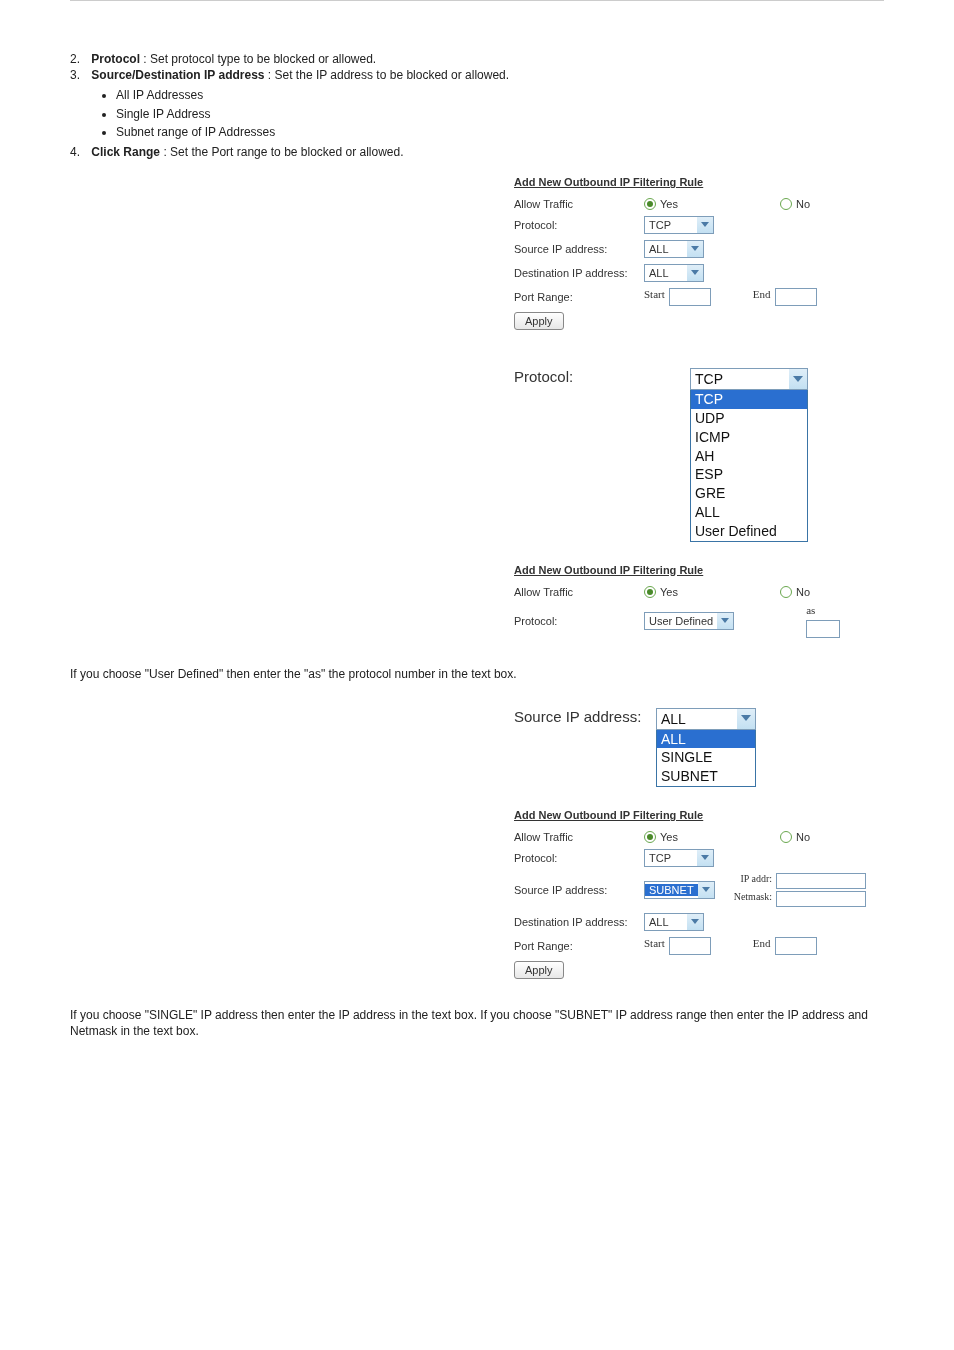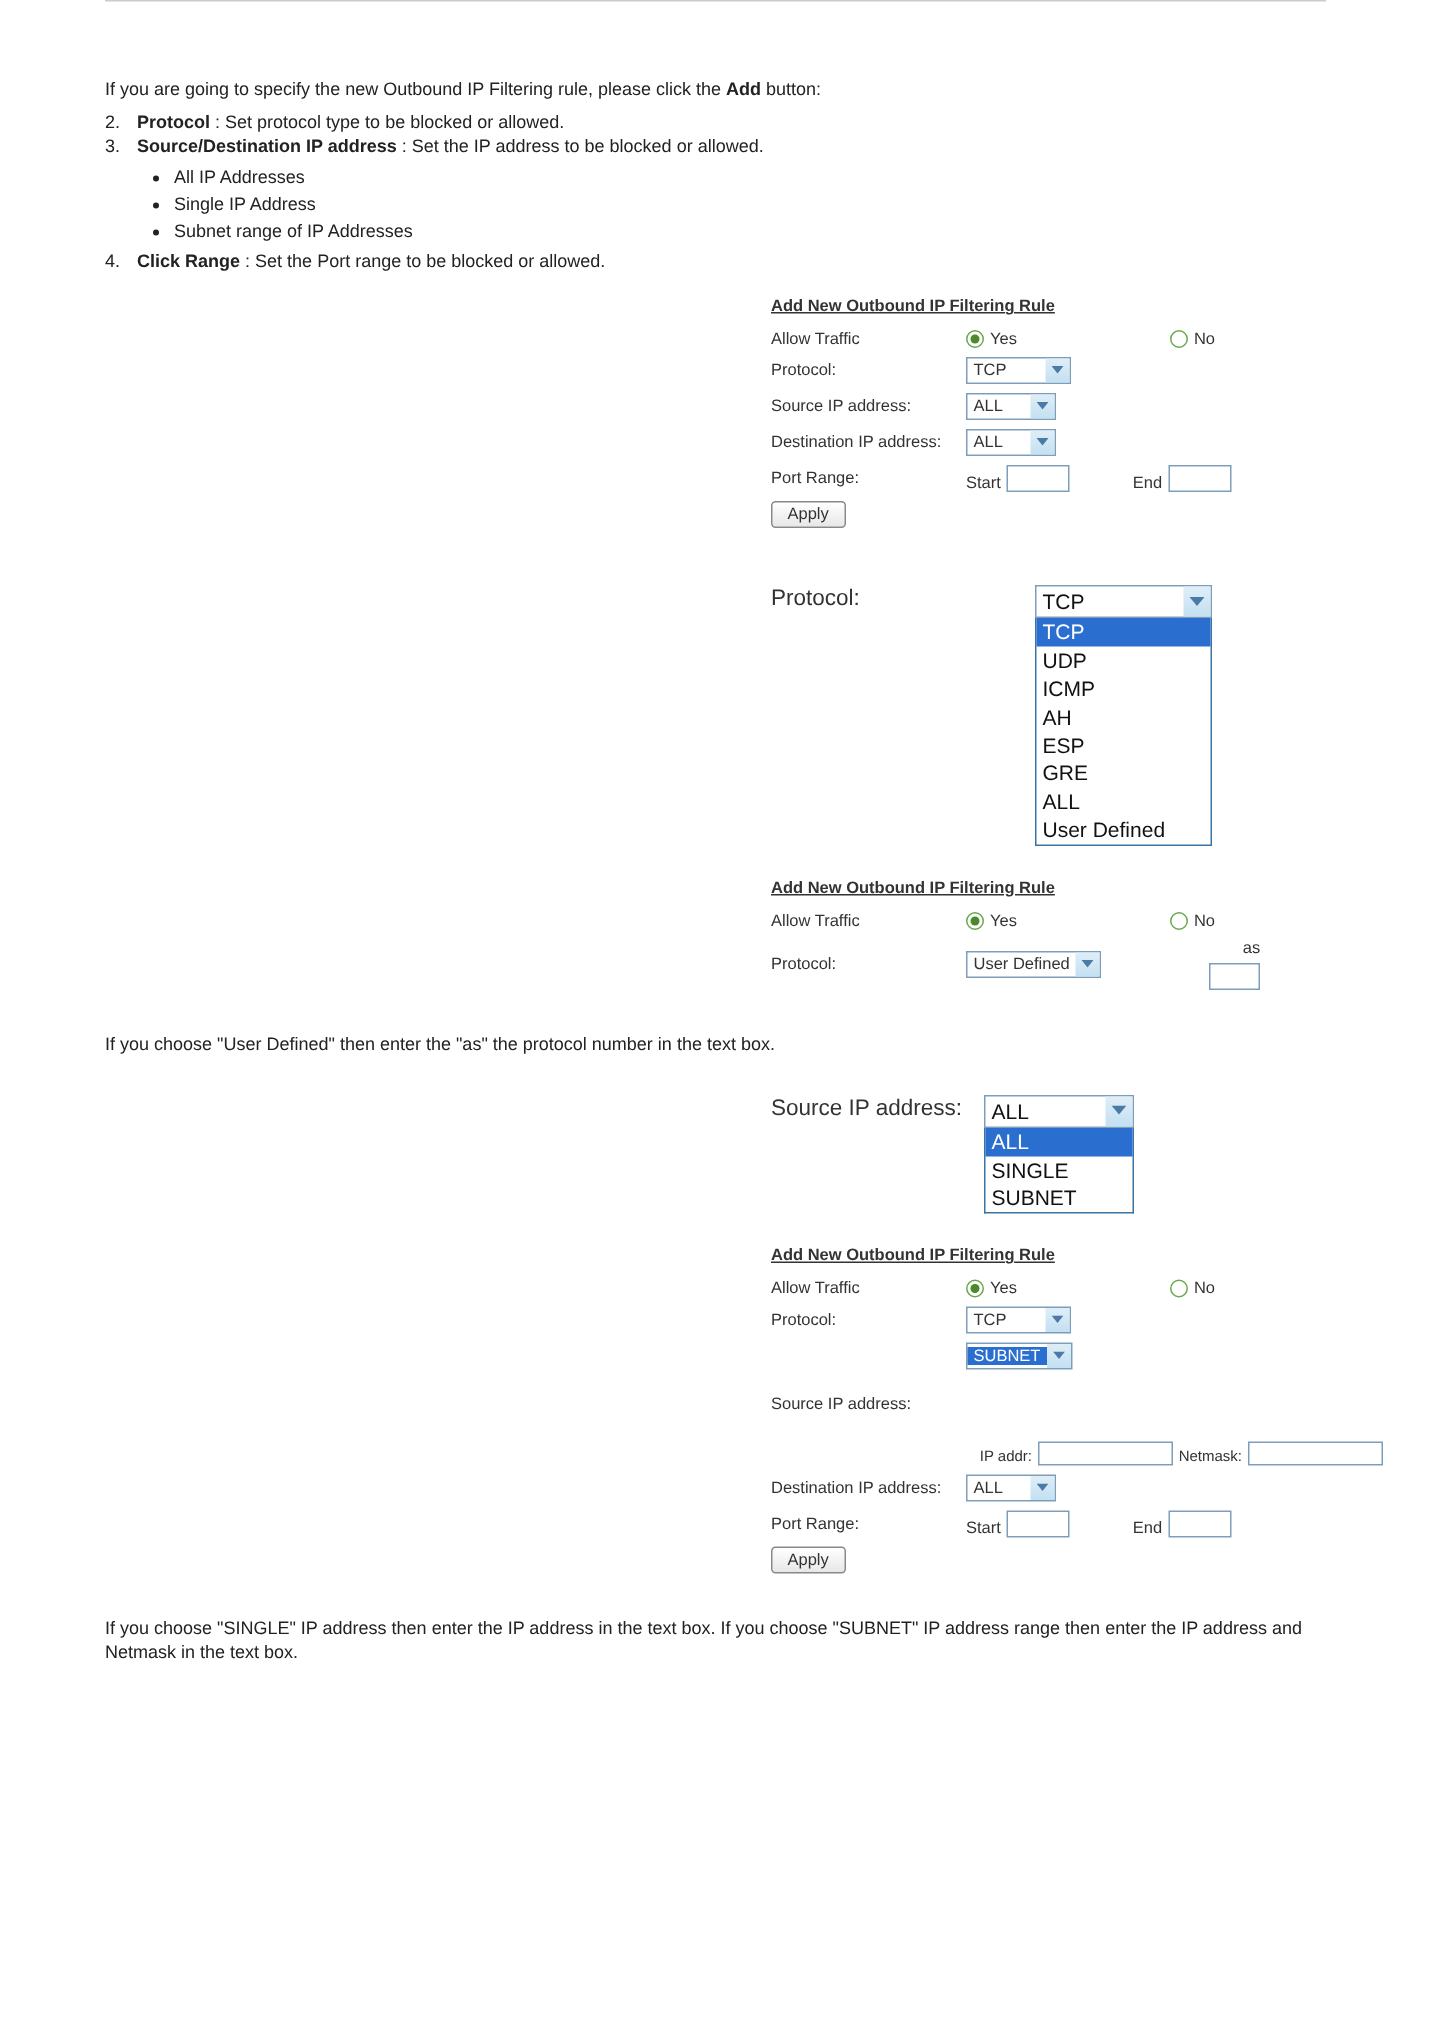--- a/index.html
+++ b/index.html
@@ -37,40 +37,35 @@
   .big { font-family:Tahoma,Verdana,sans-serif; display:flex; align-items:flex-start; }
   .big .blabel { font-size:15px; color:#333; }
   .big-right { margin-left:auto; width:118px; }
   .bigselect { border:1px solid #7e9db9; height:22px; display:flex; align-items:center; background:#fff; }
   .bigselect .sv { flex:1; padding-left:4px; font-size:14px; }
   .bigselect .arrow { width:18px; height:20px; background:linear-gradient(#dfeef8,#c3e0f2); display:flex; align-items:center; justify-content:center; }
   .droplist { border:1px solid #3a74a6; border-top:none; background:#fff; }
   .droplist div { font-size:14px; padding:1px 4px; line-height:1.2; }
   .droplist .sel { background:#2a6fd0; color:#fff; }
 
-  .pair { display:flex; align-items:flex-end; gap:4px; font-size:11px; }
-  .subnet-pair { display:flex; flex-direction:row; gap:2px; margin-left:auto;margin-top:36px; }
+  .pair { display:flex; align-items:flex-start; gap:4px; font-size:11px;font-family:Liberation Serif, serif; }
+  .subnet-pair { display:flex; flex-direction:column; gap:2px; margin-left:auto; }
   .subnet-label { min-width:44px; text-align:right; font-size:10px; }
   .subnet-input { border:1px solid #7e9db9; height:16px; width:90px; background:#fff; }
   .select.selhi .sv { background:#2a6fd0; color:#fff; }
 
   .spacer-sm { height:18px; }
   .spacer-md { height:28px; }
 </style>
 </head>
 <body>
 
 <div class="page">
 
   <div class="intro">
-    <div class="hdr">
-      <span>If you are going to specify the new Outbound IP Filtering rule, please click the </span>
-      <b>Add</b>
-      <span> button:</span>
-    </div>
     <div class="blk">
       <div>
         <span class="num">2.</span>
         <b>Protocol</b>
         <span>: Set protocol type to be blocked or allowed.</span>
       </div>
       <div>
         <span class="num">3.</span>
         <b>Source/Destination IP address</b>
         <span>: Set the IP address to be blocked or allowed.</span>

